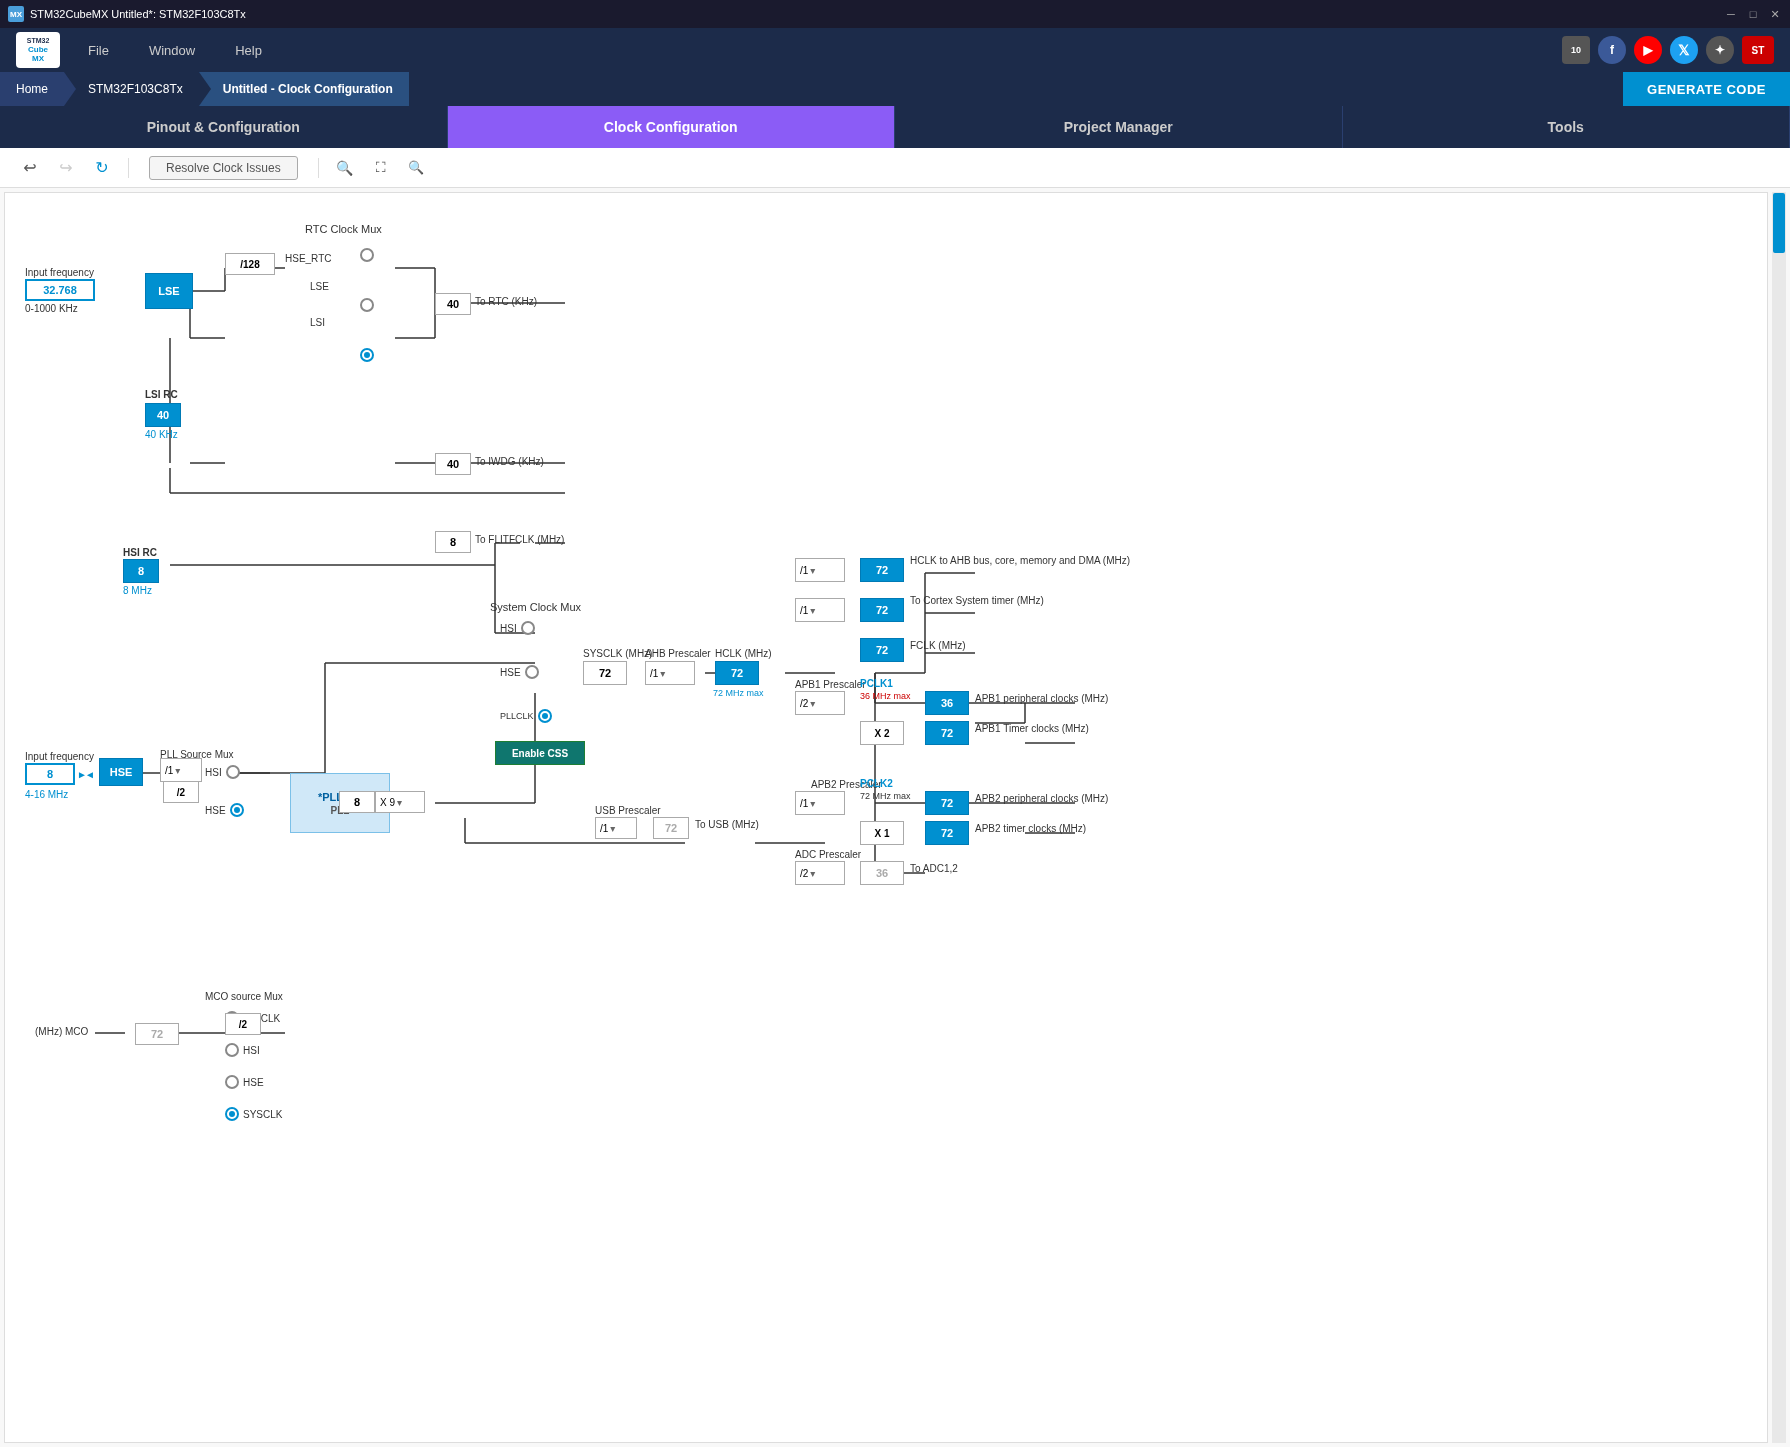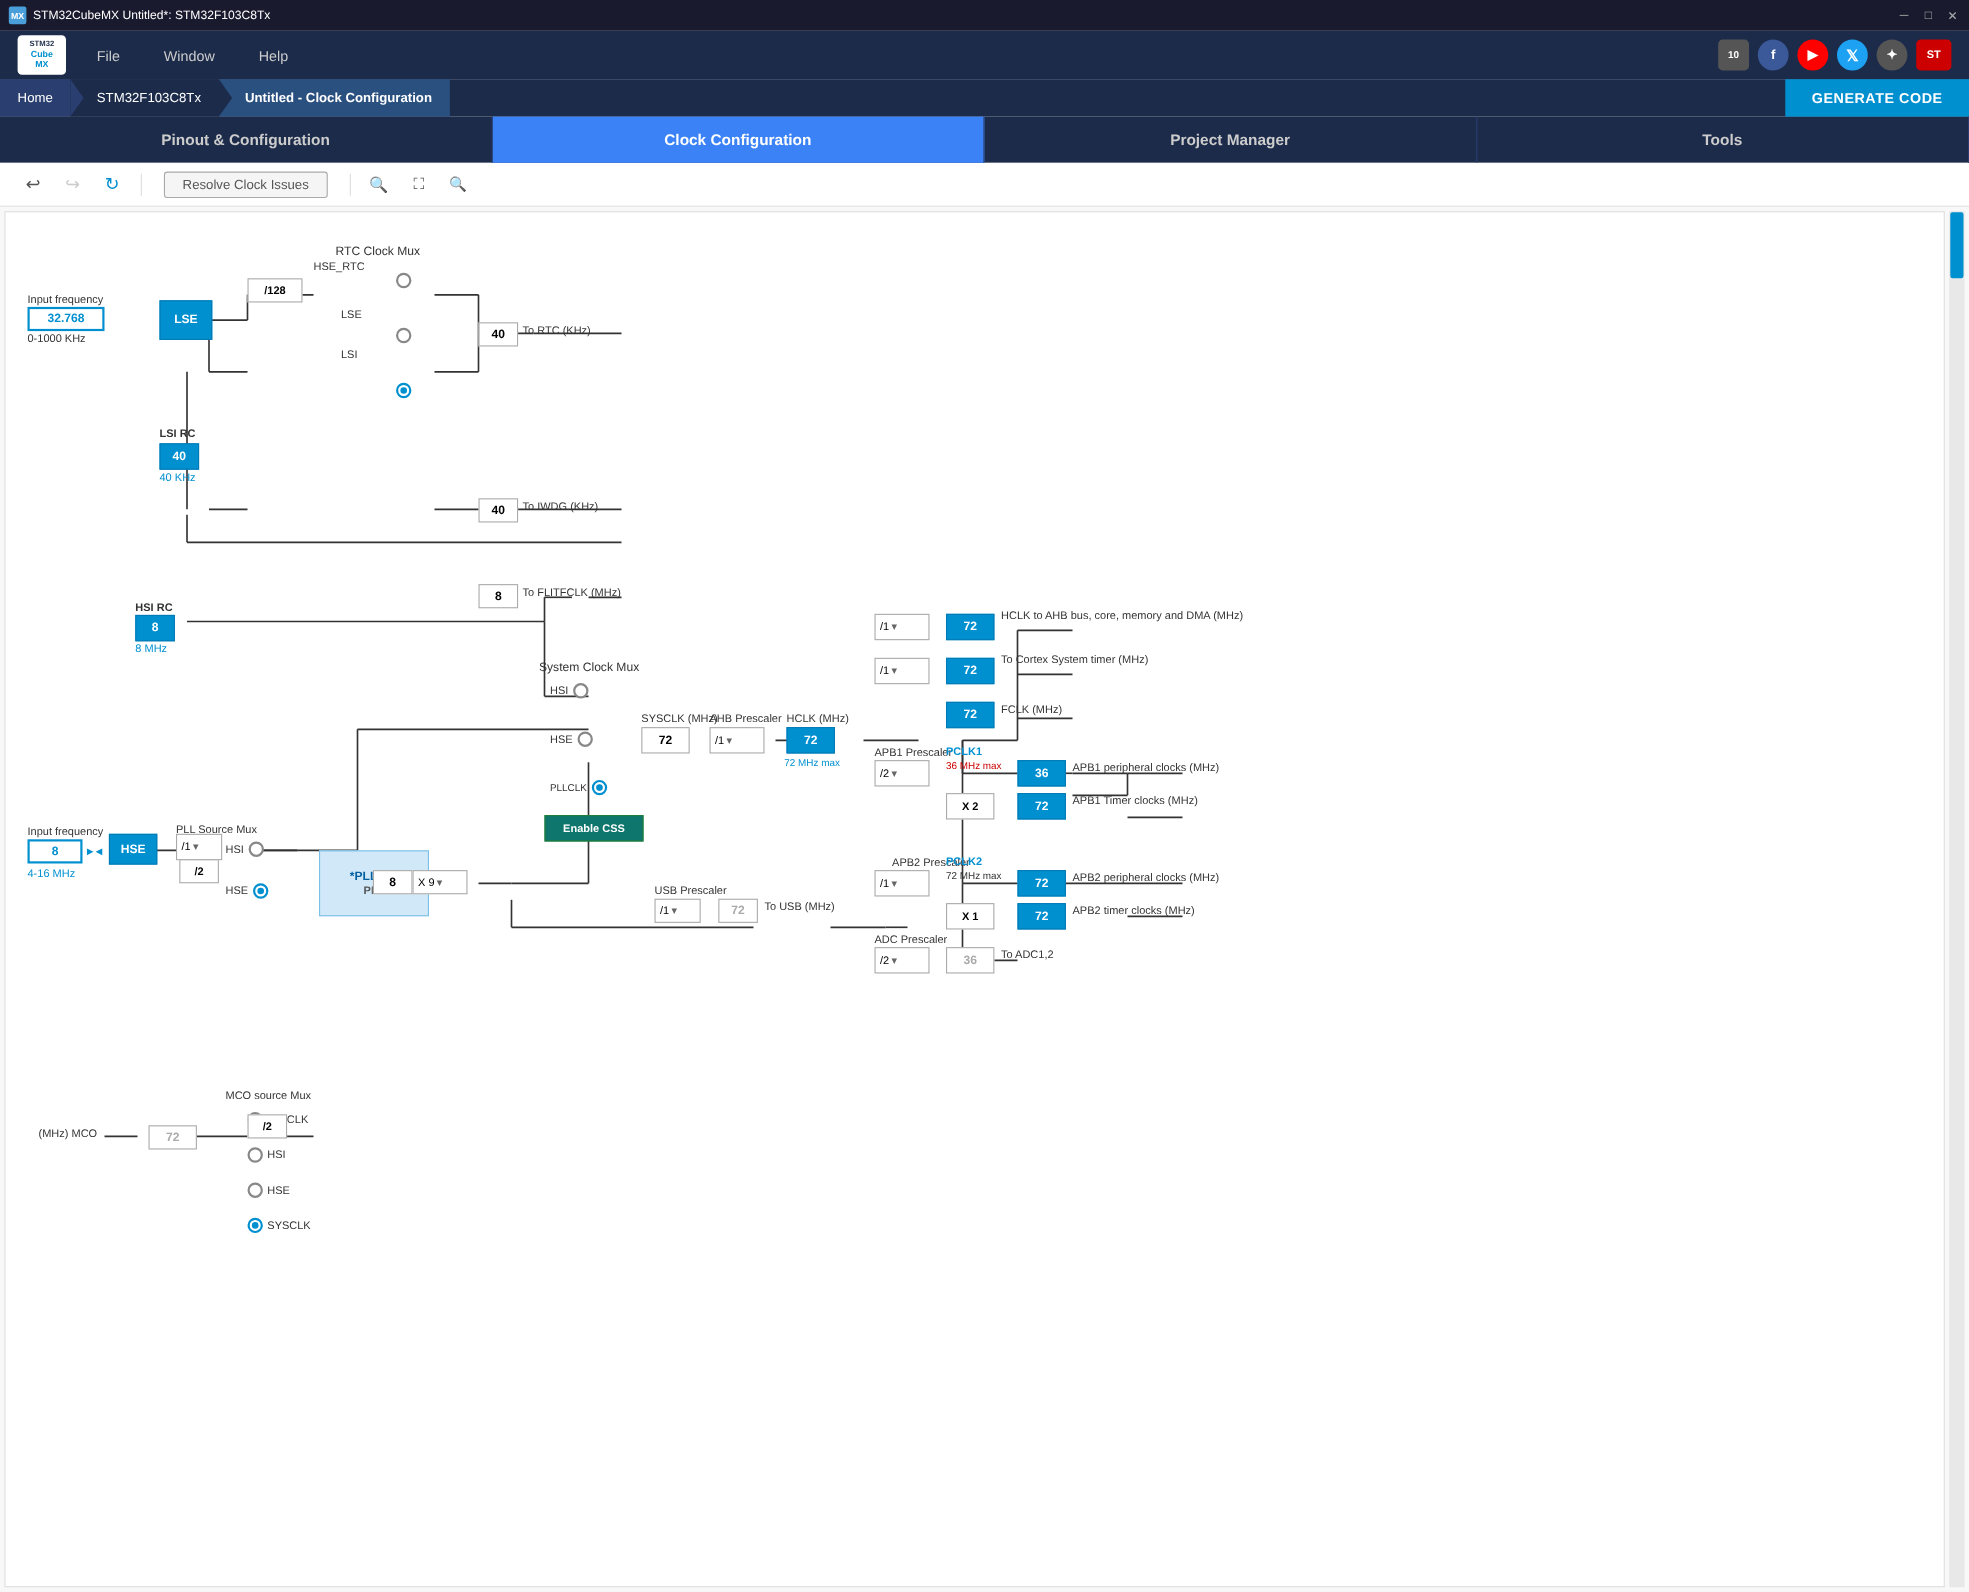--- a/index.html
+++ b/index.html
@@ -102,21 +102,21 @@
       flex: 1;
       display: flex;
       align-items: center;
       justify-content: center;
       color: #ccc;
       font-size: 14px;
       font-weight: bold;
       cursor: pointer;
       border-right: 1px solid #2a3f6f;
     }
-    .tab-item.active { background: #3b82f6; color: white; }
+    .tab-item.active { background: #8b5cf6; color: white; }
 
     
     .toolbar {
       background: white;
       height: 40px;
       display: flex;
       align-items: center;
       padding: 0 16px;
       gap: 8px;
       border-bottom: 1px solid #ddd;
@@ -410,21 +410,21 @@
 
       <div class="label-text" style="left: 140px; top: 196px; font-weight: bold;">LSI RC</div>
 
       <div class="node-box blue-bg" style="left: 140px; top: 210px; width: 36px; height: 24px;">
         <span>40</span>
       </div>
       <div class="label-blue" style="left: 140px; top: 236px;">40 KHz</div>
 
       <div class="label-text" style="left: 300px; top: 30px; font-size: 11px;">RTC Clock Mux</div>
 
-      <div class="label-text" style="left: 280px; top: 44px;">HSE_RTC</div>
+      <div class="label-text" style="left: 280px; top: 60px;">HSE_RTC</div>
 
       <div class="node-box" style="left: 220px; top: 60px; width: 50px; height: 22px; font-size: 10px;">
         <span>/128</span>
       </div>
 
       <div style="position:absolute; left: 355px; top: 55px; display:flex; flex-direction:column; gap:36px;">
         <div class="radio-btn"></div>
         <div class="radio-btn"></div>
         <div class="radio-btn selected"></div>
       </div>

